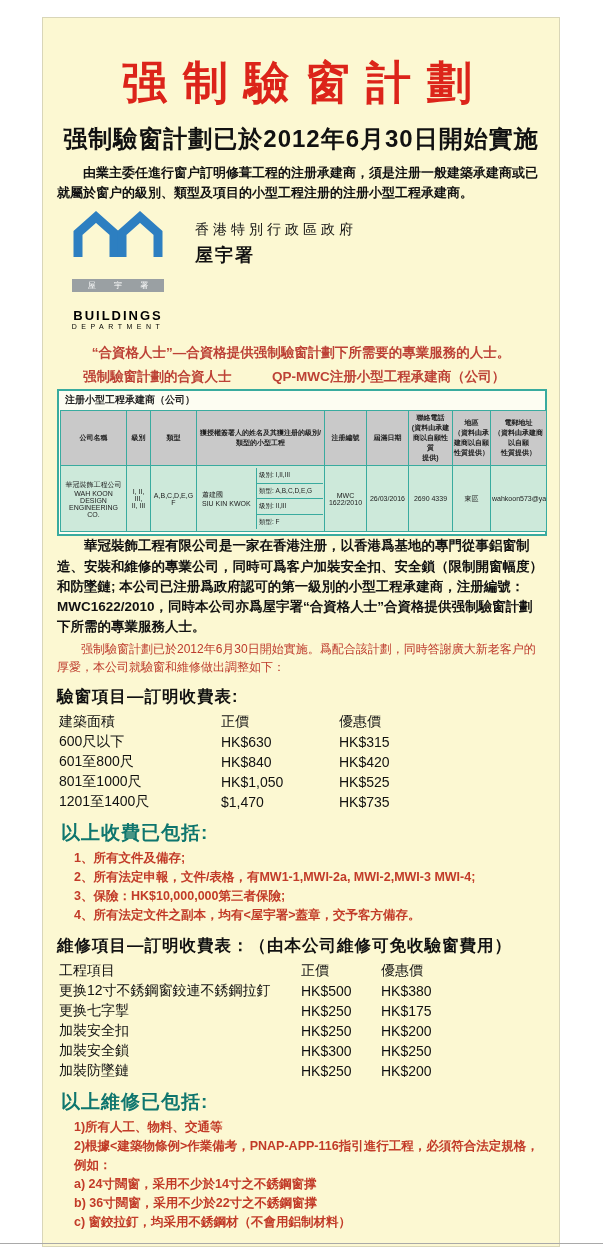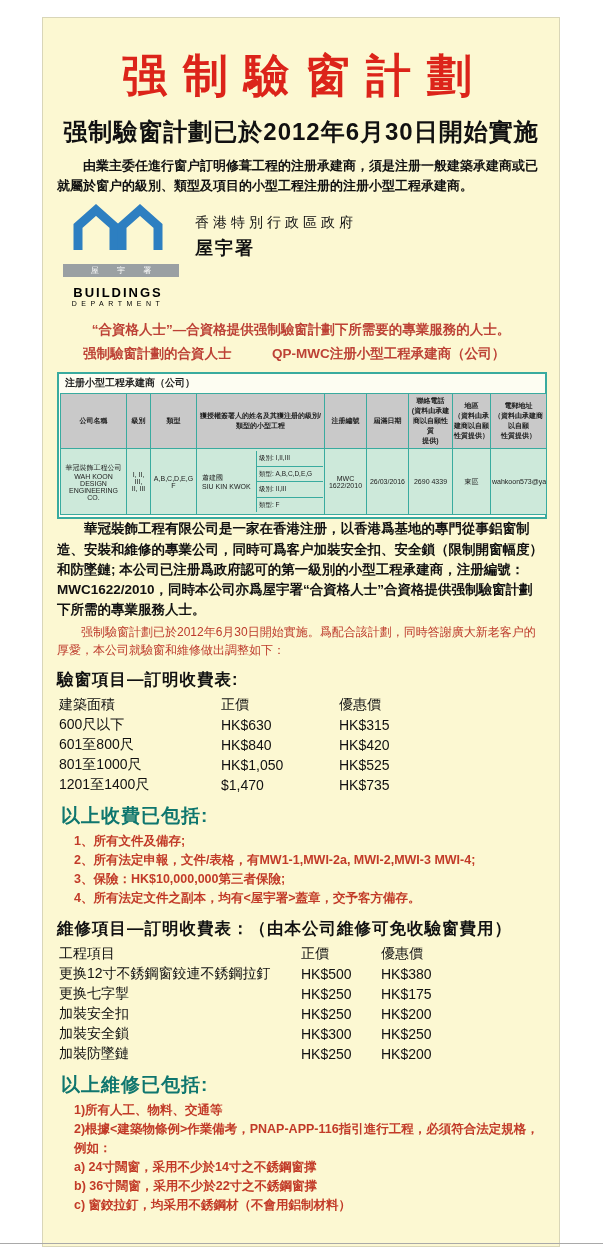--- a/index.html
+++ b/index.html
@@ -1,43 +1,43 @@
 <!DOCTYPE html>
 <html><head>
 <meta charset="utf-8">
 <style>
   * { margin:0; padding:0; box-sizing:border-box; }
   html,body { width:603px; height:1250px; background:#ffffff;
     font-family:"Liberation Sans","DejaVu Sans",sans-serif; }
   .page { position:relative; width:603px; height:1250px; overflow:hidden; background:#fff; }
   .bottom-rule { position:absolute; left:0; right:0; bottom:6px; height:1px; background:#a9a9a9; z-index:5; }
   .flyer { position:absolute; left:42px; top:17px; width:518px; height:1230px;
-    background:#fcf8d2; border:1px solid #d9d6b8; padding:0 14px 0 14px; }
+    background:#fcf8d2; border:1px solid #d9d6b8; padding:7px 14px 0 14px; }
 
   .main-title { text-align:center; color:#dc241a; font-weight:bold;
     font-size:45px; letter-spacing:16px; margin-top:28px; margin-left:8px; white-space:nowrap; }
   .subtitle { text-align:center; color:#111; font-weight:bold; font-size:24px;
     letter-spacing:1px; margin-top:10px; white-space:nowrap; }
   .intro { color:#111; font-weight:bold; font-size:13px; line-height:1.55;
     margin-top:8px; text-indent:2em; }
 
   .gov-row { display:flex; align-items:flex-start; margin-top:8px; margin-left:6px; }
   .bd-logo { width:110px; text-align:center; }
   .logo-band { background:#9aa0a3; color:#fff; font-size:8px; letter-spacing:8px;
-    padding:1px 0 1px 8px; width:116px; margin:8px auto; }
+    padding:1px 0 1px 8px; width:92px; margin:16px auto; }
   .logo-en1 { font-size:13px; font-weight:bold; letter-spacing:2px; color:#000; margin-top:1px; }
   .logo-en2 { font-size:7px; letter-spacing:4.5px; color:#000; }
   .gov-text { margin-left:22px; margin-top:10px; }
   .gov-line1 { font-size:14px; letter-spacing:4px; color:#111; }
   .gov-line2 { font-size:18px; font-weight:bold; letter-spacing:2px; color:#111; margin-top:4px; }
 
   .red-q1 { text-align:center; color:#bd4236; font-weight:bold; font-size:13.5px; margin-top:14px; }
   .red-q2 { text-align:left; color:#bd4236; font-weight:bold; font-size:13.5px; margin-top:6px; margin-left:26px; }
 
-  .reg-wrap { margin-top:9px; border:2px solid #39ab9f; background:#fdfdf2; width:490px; }
+  .reg-wrap { margin-top:3px; border:2px solid #39ab9f; background:#fdfdf2; width:490px; }
   .reg-title { font-size:10px; font-weight:bold; color:#222; padding:2px 4px 3px 6px; }
   table.reg { border-collapse:collapse; table-layout:fixed; width:486px; margin:0 1px 2px 1px; }
   table.reg th { background:#c9c9c9; border:1px solid #39ab9f; font-size:7px; font-weight:bold;
     color:#222; text-align:center; vertical-align:middle; padding:2px 1px; white-space:pre-line; height:52px; }
   table.reg td { background:#cde9da; border:1px solid #39ab9f; font-size:7px; color:#222;
     text-align:center; vertical-align:middle; padding:2px 1px; white-space:pre-line; height:58px; }
   td.signer-cell { padding:0; }
   .signer-flex { display:flex; height:100%; align-items:stretch; }
   .signer-name { flex:0 0 58px; display:flex; align-items:center; justify-content:flex-start;
     padding-left:4px; text-align:left; white-space:pre-line; font-size:7px; }

